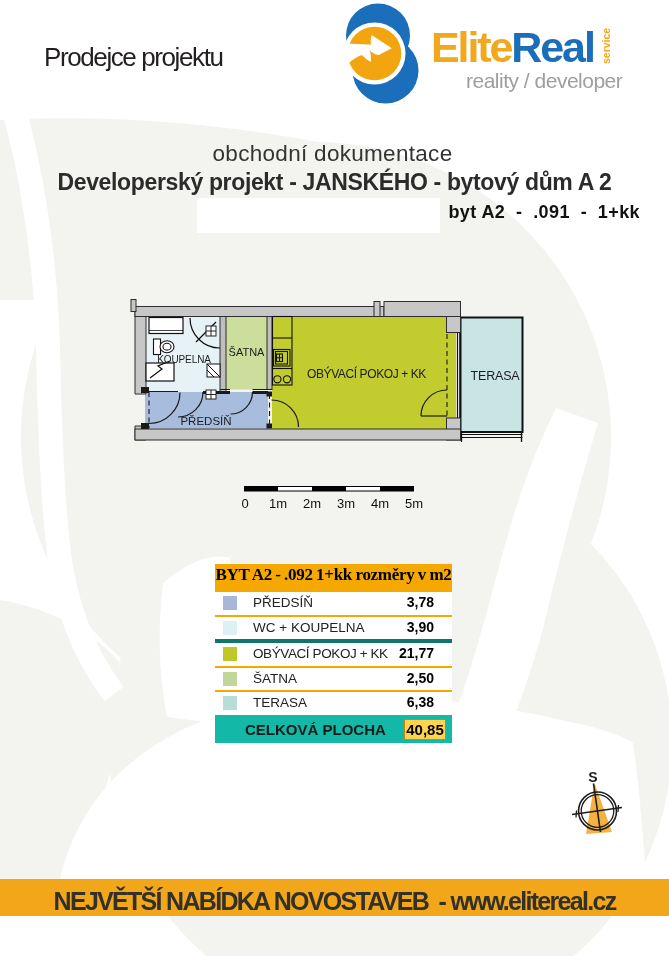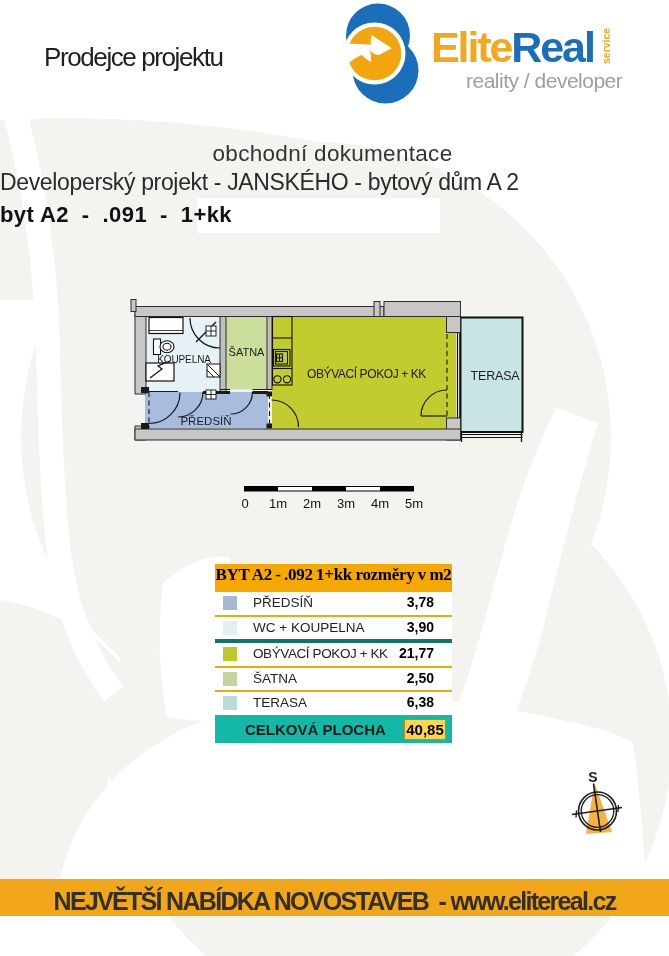--- a/index.html
+++ b/index.html
@@ -42,25 +42,25 @@
 
   <text x="431" y="62" font-family="Liberation Sans, sans-serif" font-weight="bold" font-size="43" style="letter-spacing:-2.1px"><tspan fill="#f2a81c">Elite</tspan><tspan fill="#1b6fba">Real</tspan></text>
 
   <text x="610" y="64" font-family="Liberation Sans, sans-serif" font-weight="bold" font-size="10.5" fill="#f2a81c" transform="rotate(-90 610 64)">service</text>
 
   <text x="466" y="88" font-family="Liberation Sans, sans-serif" font-size="21" style="letter-spacing:-0.5px" fill="#9e9ea0">reality / developer</text>
 </svg>
 
 <div class="abs" style="left:0;top:141px;width:665px;text-align:center;font-size:22.5px;letter-spacing:0.3px;color:#333">obchodní dokumentace</div>
 
-<div class="abs" style="left:0;top:169px;width:669px;font-size:23px;font-weight:normal;letter-spacing:-0.35px;color:#2b2b2b">Developerský projekt - JANSKÉHO - bytový dům A 2</div>
+<div class="abs" style="left:0;top:169px;width:669px;text-align:center;font-size:23px;font-weight:bold;letter-spacing:-0.35px;color:#2b2b2b">Developerský projekt - JANSKÉHO - bytový dům A 2</div>
 
 <div class="abs" style="left:197px;top:198px;width:243px;height:35px;background:#ffffff"></div>
 
-<div class="abs" style="left:0;top:202px;width:640px;text-align:left;font-size:22px;font-weight:bold;letter-spacing:0.4px;color:#111">byt A2&nbsp; - &nbsp;.091&nbsp; - &nbsp;1+kk</div>
+<div class="abs" style="left:0;top:202px;width:640px;text-align:right;font-size:18px;font-weight:bold;letter-spacing:0.4px;color:#111">byt A2&nbsp; - &nbsp;.091&nbsp; - &nbsp;1+kk</div>
 
 <svg class="abs" style="left:0;top:0" width="669" height="956" viewBox="0 0 669 956">
 
   <rect x="146" y="316.5" width="74" height="75.5" fill="#e7f2f6"></rect>
 
   <rect x="226" y="316.5" width="41" height="73" fill="#cbde9b"></rect>
 
   <rect x="272" y="316.5" width="175.5" height="113.5" fill="#c2cc2f"></rect>
 
   <rect x="446.5" y="332.5" width="9.5" height="85.5" fill="#c2cc2f"></rect>

